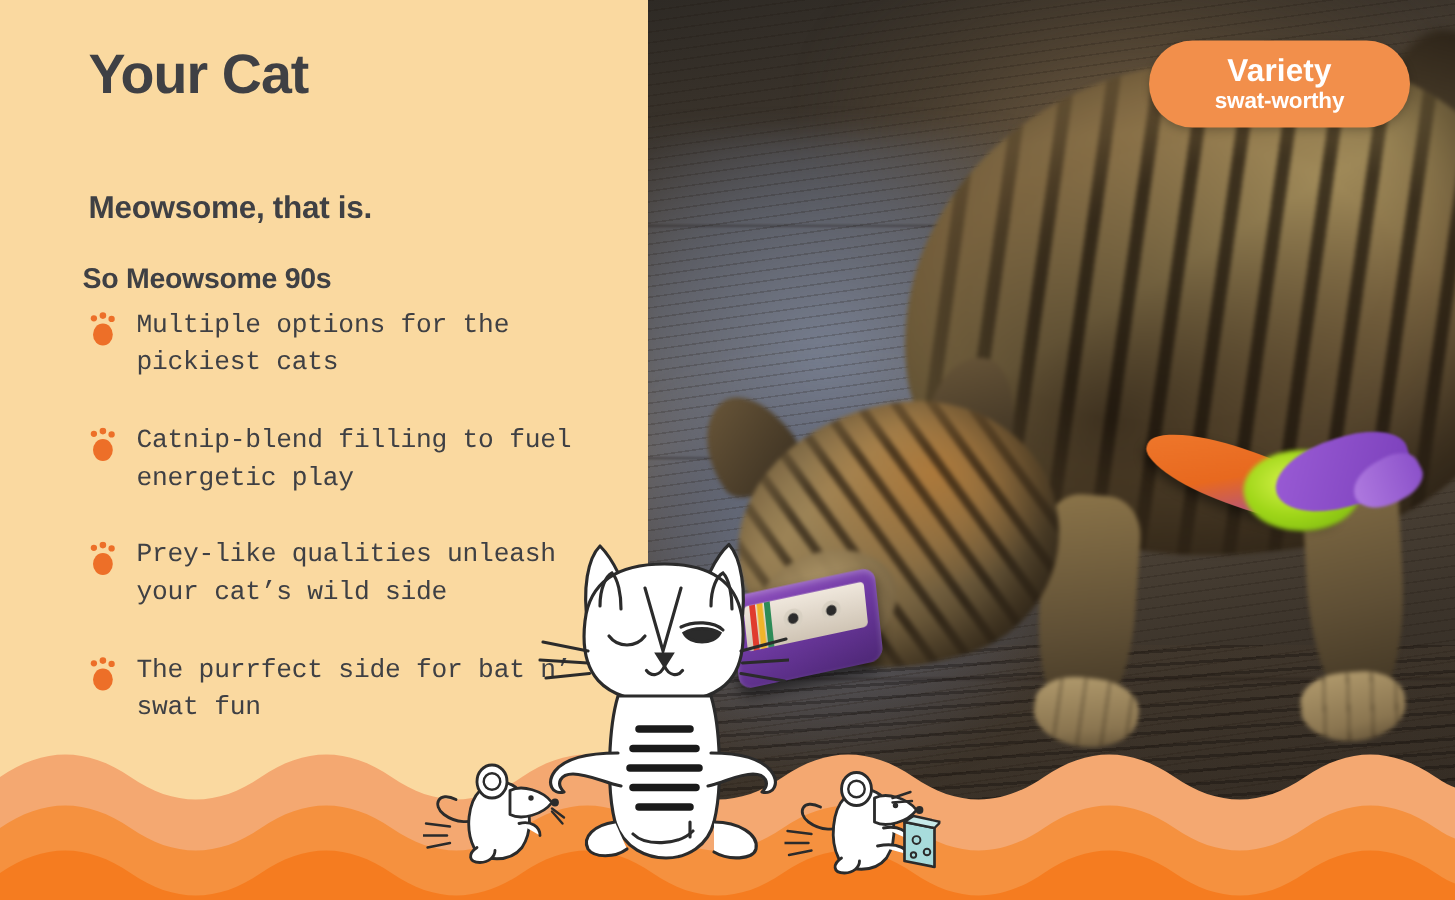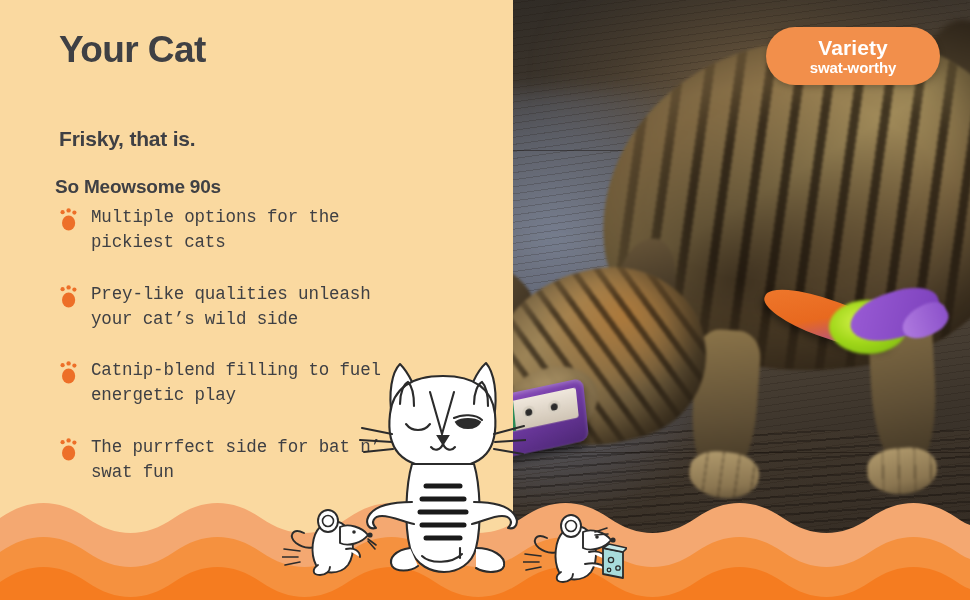--- a/index.html
+++ b/index.html
@@ -174,21 +174,21 @@
     position:absolute; left:766px; top:27px; width:174px; height:58px;
     background:#f28f4b; border-radius:29px;
     display:flex; flex-direction:column; align-items:center; justify-content:center;
     color:#ffffff; line-height:1.02; text-align:center;
     box-shadow:0 2px 6px rgba(0,0,0,.22);
   }
   .badge-title { font-size:21px; font-weight:700; letter-spacing:.1px; }
   .badge-sub { font-size:15px; font-weight:700; margin-top:2px; letter-spacing:-.1px; }
 
   
-  .left-panel { position:absolute; left:0; top:0; width:513px; height:600px; background:#fad9a0; }
+  .left-panel { position:absolute; left:0; top:0; width:432px; height:600px; background:#fad9a0; }
 
   .headline {
     position:absolute; left:59px; top:28px; width:360px;
     font-size:37px; font-weight:700; color:#3f4044;
     line-height:1.18; letter-spacing:-.6px;
   }
   .subhead {
     position:absolute; left:59px; top:127px;
     font-size:21px; font-weight:700; color:#3f4044; letter-spacing:-.2px;
   }
@@ -264,21 +264,21 @@
         <div class="toy-reel" style="left:26px"></div>
         <div class="toy-reel" style="left:52px"></div>
       </div>
     </div>
   </div>
 
   <div class="left-panel">
     <div class="headline">
       <div>Your Cat</div>
     </div>
-    <div class="subhead">Frisky, that is.</div>
+    <div class="subhead">Meowsome, that is.</div>
     <div class="section-title">So Meowsome 90s</div>
 
     <div class="bullets">
       <div class="bullet">
         <span class="paw">
           <svg viewBox="0 0 22 24" width="22" height="24">
             <circle cx="4.6" cy="4.2" r="2.1" fill="#ed6f28"></circle>
             <circle cx="10.6" cy="2.4" r="2.2" fill="#ed6f28"></circle>
             <circle cx="16.4" cy="4.6" r="2.1" fill="#ed6f28"></circle>
             <ellipse cx="10.6" cy="15" rx="6.6" ry="7.4" fill="#ed6f28"></ellipse>
@@ -288,32 +288,32 @@
       </div>
       <div class="bullet">
         <span class="paw">
           <svg viewBox="0 0 22 24" width="22" height="24">
             <circle cx="4.6" cy="4.2" r="2.1" fill="#ed6f28"></circle>
             <circle cx="10.6" cy="2.4" r="2.2" fill="#ed6f28"></circle>
             <circle cx="16.4" cy="4.6" r="2.1" fill="#ed6f28"></circle>
             <ellipse cx="10.6" cy="15" rx="6.6" ry="7.4" fill="#ed6f28"></ellipse>
           </svg>
         </span>
-        <div class="bullet-text">Prey-like qualities unleash your cat’s wild side</div>
+        <div class="bullet-text">Catnip-blend filling to fuel energetic play</div>
       </div>
       <div class="bullet">
         <span class="paw">
           <svg viewBox="0 0 22 24" width="22" height="24">
             <circle cx="4.6" cy="4.2" r="2.1" fill="#ed6f28"></circle>
             <circle cx="10.6" cy="2.4" r="2.2" fill="#ed6f28"></circle>
             <circle cx="16.4" cy="4.6" r="2.1" fill="#ed6f28"></circle>
             <ellipse cx="10.6" cy="15" rx="6.6" ry="7.4" fill="#ed6f28"></ellipse>
           </svg>
         </span>
-        <div class="bullet-text">Catnip-blend filling to fuel energetic play</div>
+        <div class="bullet-text">Prey-like qualities unleash your cat’s wild side</div>
       </div>
       <div class="bullet">
         <span class="paw">
           <svg viewBox="0 0 22 24" width="22" height="24">
             <circle cx="4.6" cy="4.2" r="2.1" fill="#ed6f28"></circle>
             <circle cx="10.6" cy="2.4" r="2.2" fill="#ed6f28"></circle>
             <circle cx="16.4" cy="4.6" r="2.1" fill="#ed6f28"></circle>
             <ellipse cx="10.6" cy="15" rx="6.6" ry="7.4" fill="#ed6f28"></ellipse>
           </svg>
         </span>

